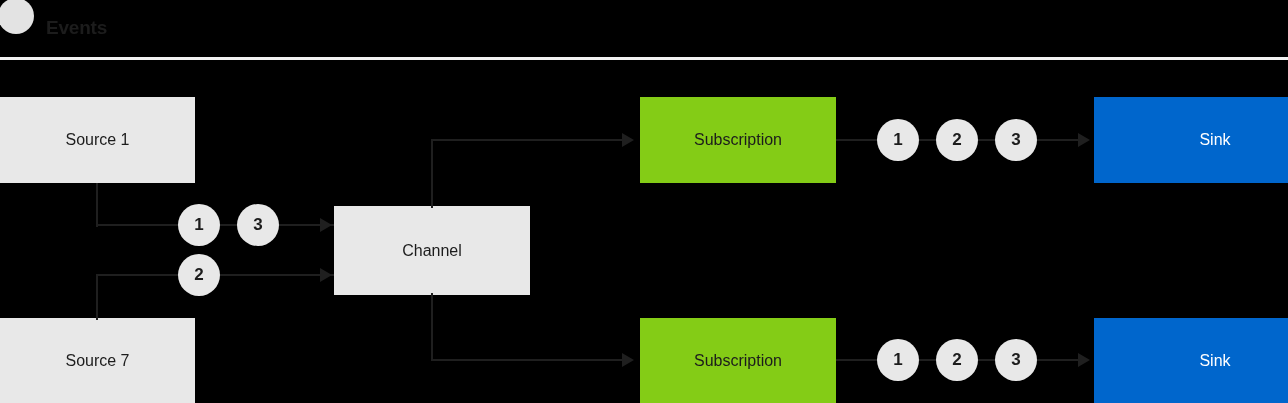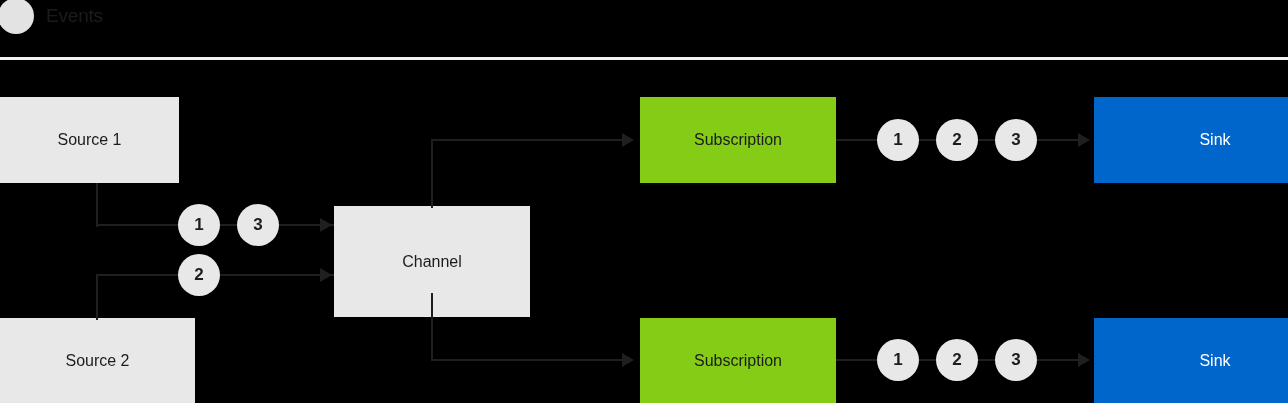--- a/index.html
+++ b/index.html
@@ -24,23 +24,23 @@
     left: -2px;
     top: -2px;
     width: 36px;
     height: 36px;
     border-radius: 50%;
     background: #e3e3e3;
   }
   .hdr-title {
     position: absolute;
     left: 46px;
-    top: 4px;
+    top: 16px;
     font-size: 19px;
-    font-weight: normal;
+    font-weight: bold;
     color: #1c1c1c;
     letter-spacing: -0.2px;
     line-height: 24px;
     white-space: nowrap;
   }
   .hdr-rule {
     position: absolute;
     left: 0;
     top: 57px;
     width: 1288px;
@@ -109,47 +109,47 @@
 </style>
 </head>
 <body>
 
 <div id="stage">
 
   <div class="hdr-dot"></div>
   <div class="hdr-title">Events</div>
   <div class="hdr-rule"></div>
 
-  <div class="node gray" style="left:0px; top:97px; width:179px; height:86px;">
+  <div class="node gray" style="left:0px; top:97px; width:195px; height:86px;">
     <span>Source 1</span>
   </div>
 
   <div class="node gray" style="left:0px; top:318px; width:195px; height:85px;">
-    <span>Source 2</span>
+    <span>Source 7</span>
   </div>
 
   <div class="vline" style="left:96px; top:183px; height:44px;"></div>
   <div class="hline" style="left:96px; top:224px; width:242px;"></div>
   <div class="arrowhead" style="left:320px; top:218px;"></div>
 
   <div class="vline" style="left:96px; top:274px; height:46px;"></div>
   <div class="hline" style="left:96px; top:274px; width:242px;"></div>
   <div class="arrowhead" style="left:320px; top:268px;"></div>
 
   <div class="token" style="left:178px; top:204px;">
     <span>1</span>
   </div>
   <div class="token" style="left:237px; top:204px;">
     <span>3</span>
   </div>
   <div class="token" style="left:178px; top:254px;">
     <span>2</span>
   </div>
 
-  <div class="node gray" style="left:334px; top:206px; width:196px; height:111px;">
+  <div class="node gray" style="left:334px; top:206px; width:196px; height:89px;">
     <span>Channel</span>
   </div>
 
   <div class="vline" style="left:431px; top:140px; height:68px;"></div>
   <div class="hline" style="left:431px; top:139px; width:195px;"></div>
   <div class="arrowhead" style="left:622px; top:133px;"></div>
 
   <div class="vline" style="left:431px; top:293px; height:68px;"></div>
   <div class="hline" style="left:431px; top:359px; width:195px;"></div>
   <div class="arrowhead" style="left:622px; top:353px;"></div>

